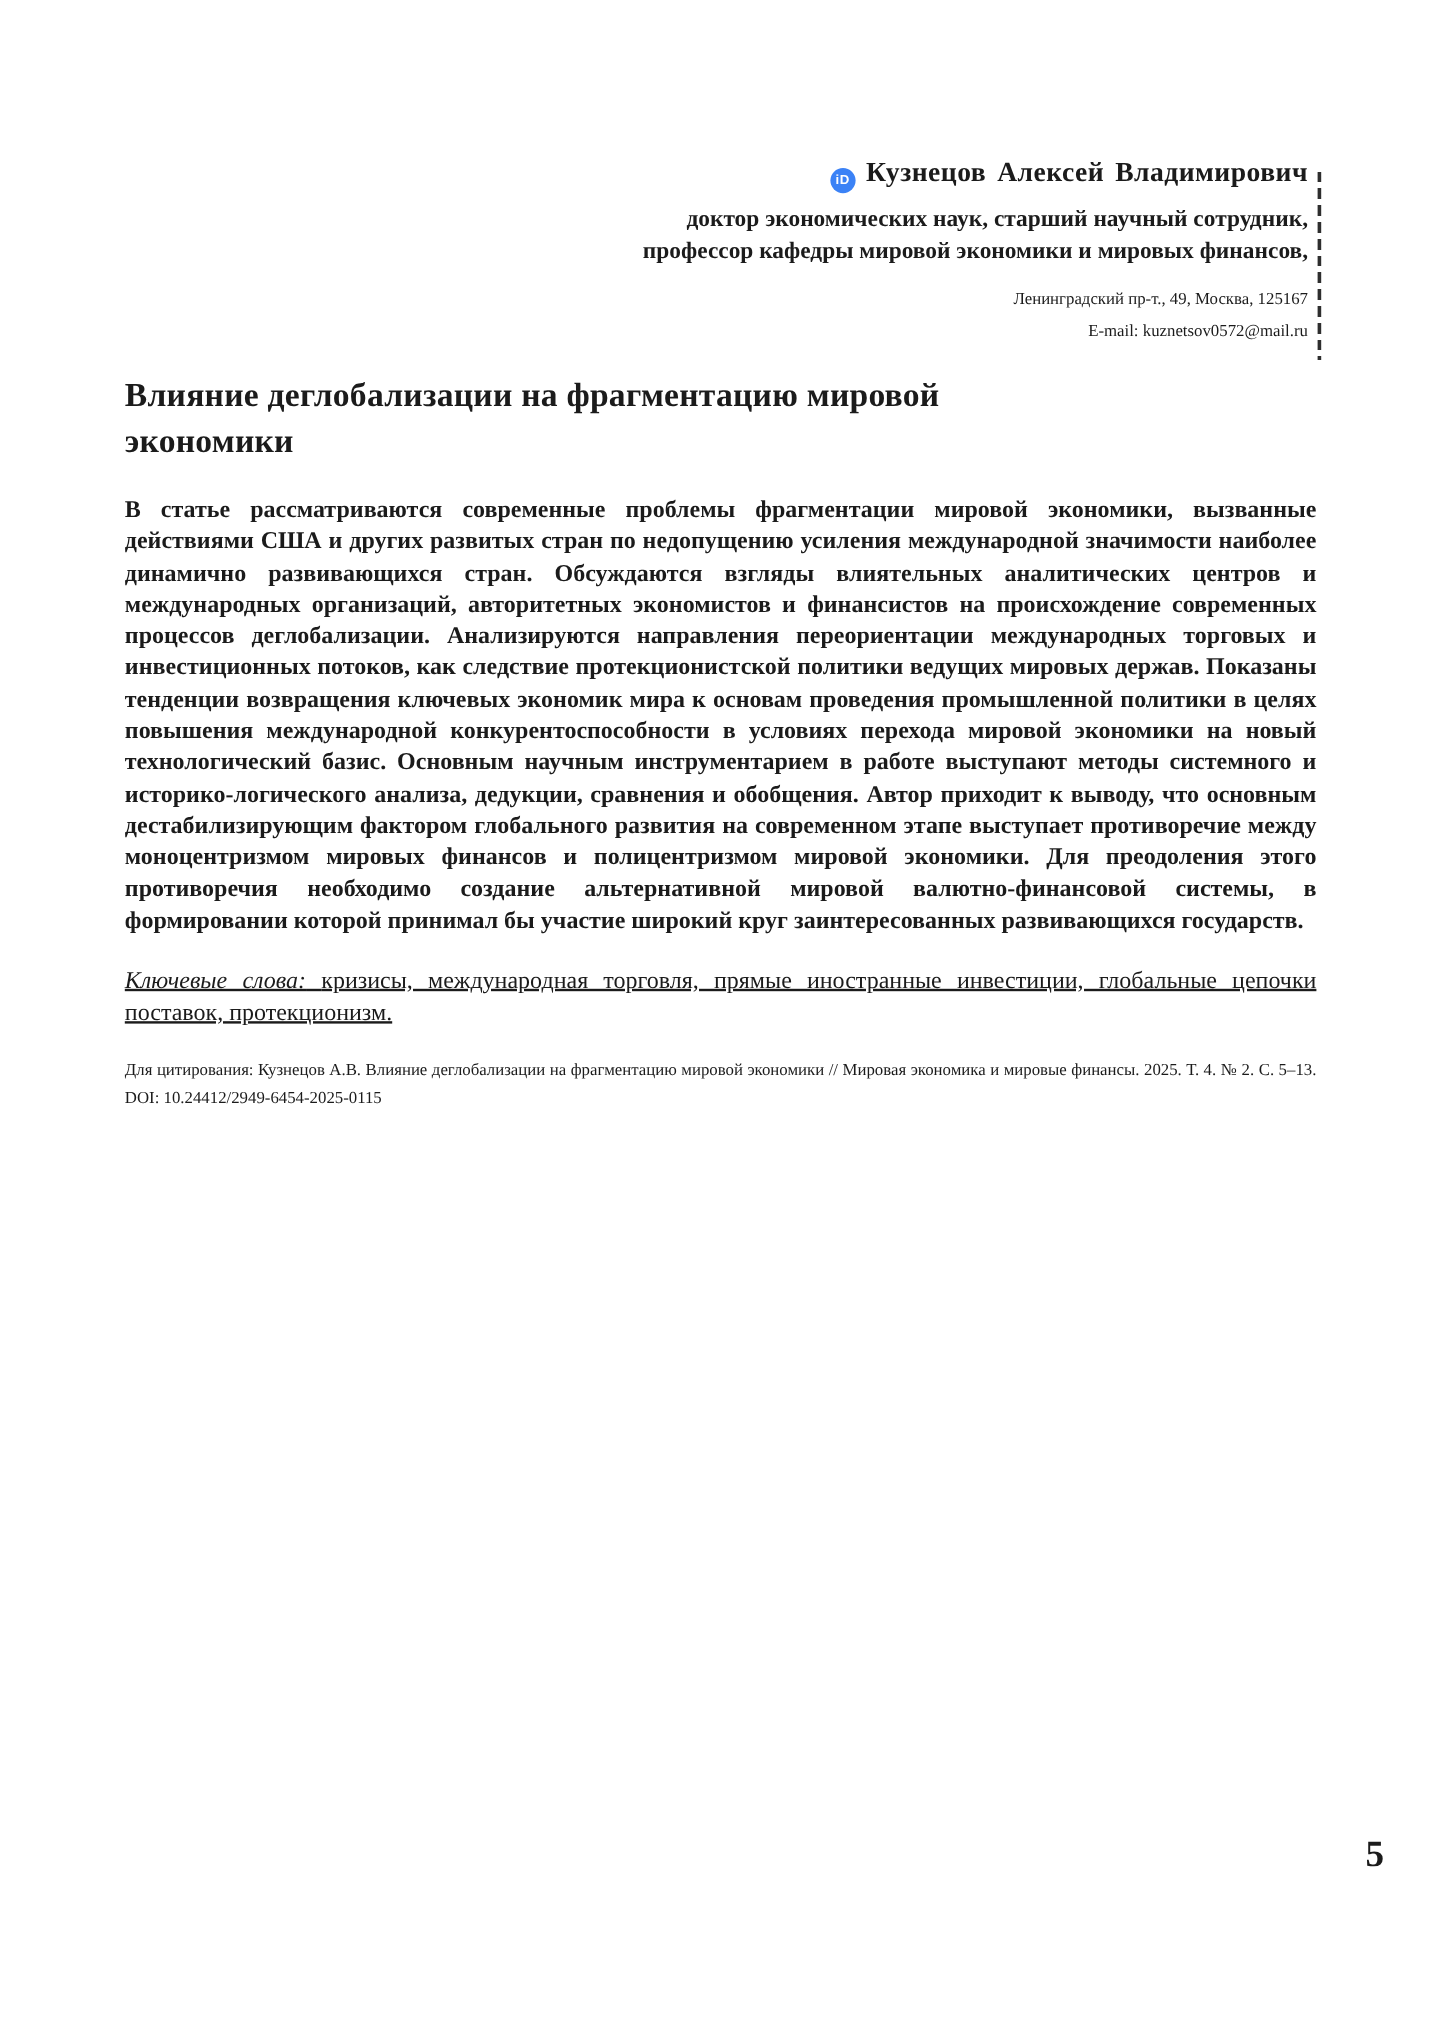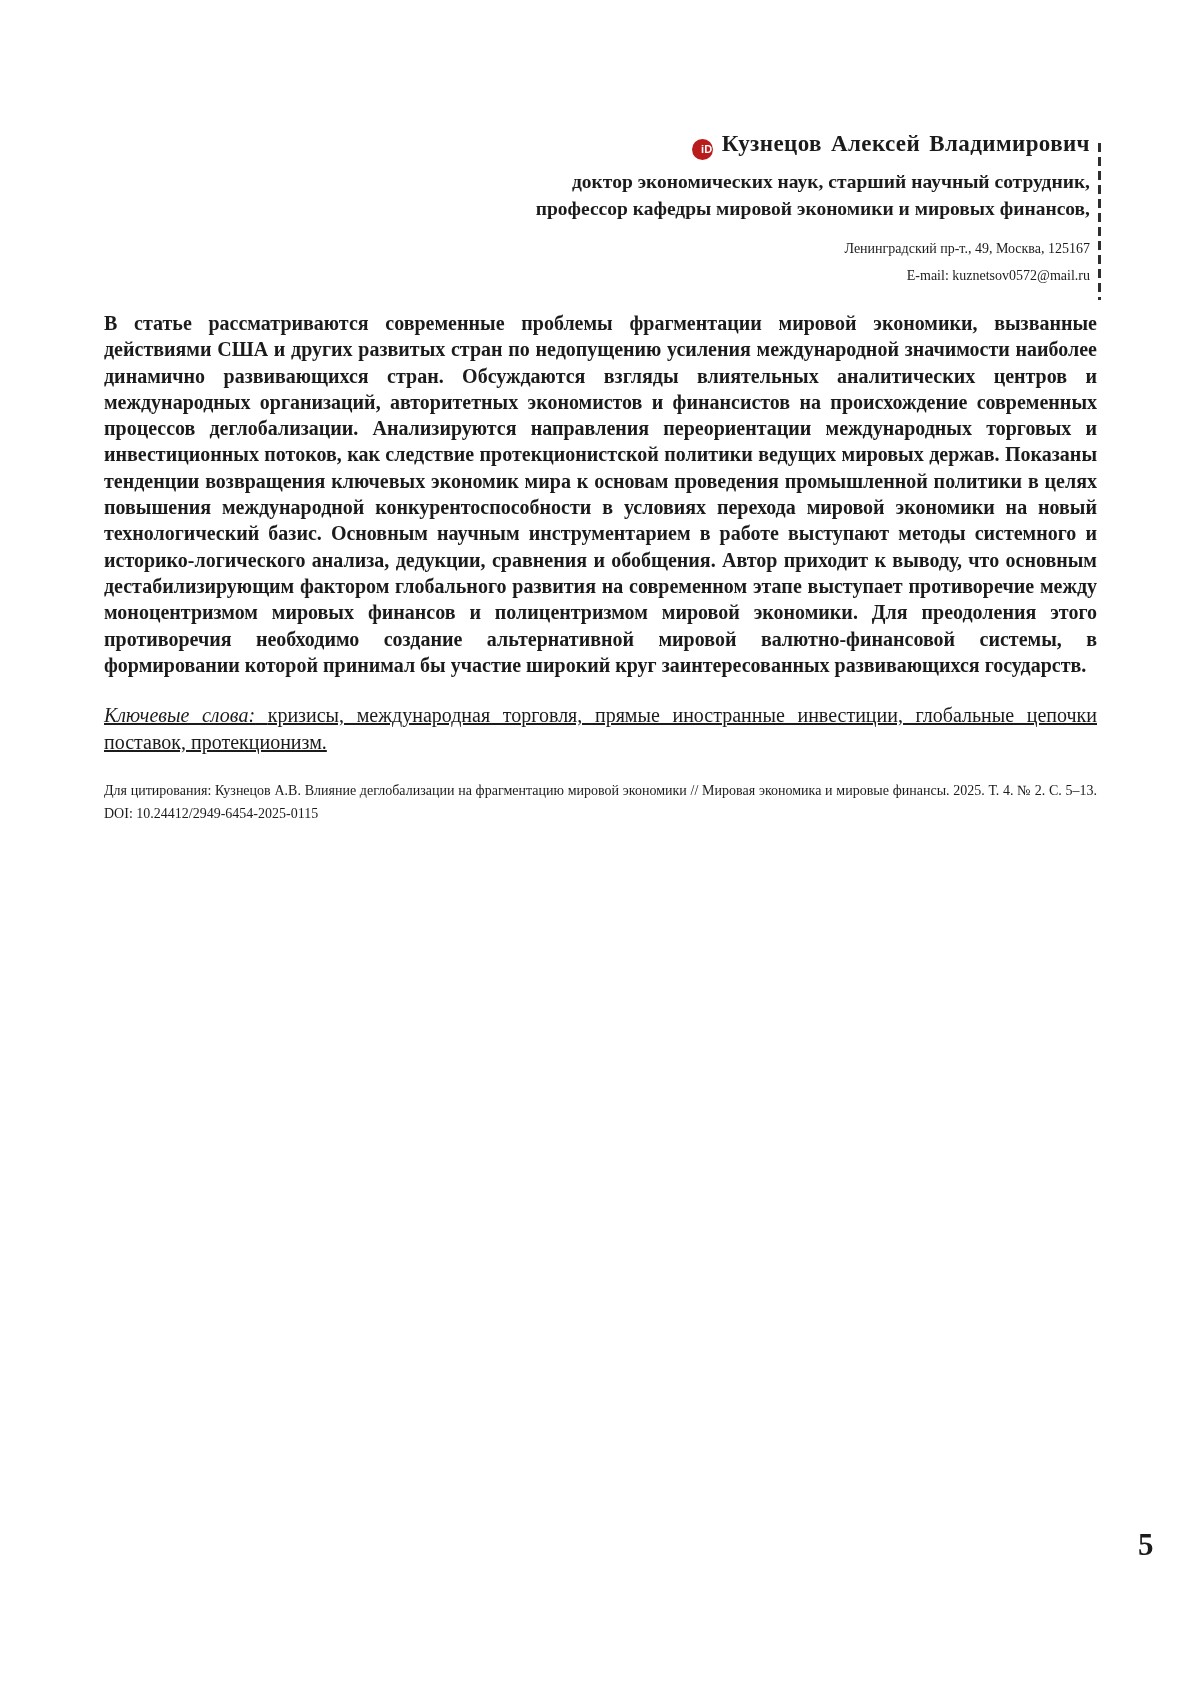--- a/index.html
+++ b/index.html
@@ -25,27 +25,27 @@
     font-weight:bold;
     letter-spacing:0.4px;
     word-spacing:3px;
     margin-bottom:8px;
     white-space:nowrap;
   }
   .orcid-badge{
     display:inline-block;
     width:21px;height:21px;
     border-radius:50%;
-    background:#b91c1c;
+    background:#3b82f6;
     color:#ffffff;
     font-family:"Liberation Sans","DejaVu Sans",sans-serif;
     font-size:11px;
     font-weight:bold;
     line-height:21px;
-    text-align:right;
+    text-align:center;
     vertical-align:-2px;
     margin-right:9px;
   }
   .author-affil{ font-size:19.5px; line-height:27px;font-weight:bold; }
   .author-contact{ font-size:14px; line-height:27px; margin-top:13px; }
 
   
   .dashed-rule{
     position:absolute;
     left:1098px;
@@ -116,20 +116,24 @@
     </div>
     <div class="author-contact">
       <div>Ленинградский пр-т., 49, Москва, 125167</div>
       <div>E-mail: kuznetsov0572@mail.ru</div>
     </div>
   </div>
 
   <div class="dashed-rule"></div>
 
   <div class="main">
+    <h1 class="article-title">
+      <span>Влияние деглобализации на фрагментацию мировой</span>
+      <span>экономики</span>
+    </h1>
 
     <p class="abstract">В статье рассматриваются современные проблемы фрагментации мировой экономики, вызванные действиями США и других развитых стран по недопущению усиления международной значимости наиболее динамично развивающихся стран. Обсуждаются взгляды влиятельных аналитических центров и международных организаций, авторитетных экономистов и финансистов на происхождение современных процессов деглобализации. Анализируются направления переориентации международных торговых и инвестиционных потоков, как следствие протекционистской политики ведущих мировых держав. Показаны тенденции возвращения ключевых экономик мира к основам проведения промышленной политики в целях повышения международной конкурентоспособности в условиях перехода мировой экономики на новый технологический базис. Основным научным инструментарием в работе выступают методы системного и историко-логического анализа, дедукции, сравнения и обобщения. Автор приходит к выводу, что основным дестабилизирующим фактором глобального развития на современном этапе выступает противоречие между моноцентризмом мировых финансов и полицентризмом мировой экономики. Для преодоления этого противоречия необходимо создание альтернативной мировой валютно-финансовой системы, в формировании которой принимал бы участие широкий круг заинтересованных развивающихся государств.</p>
 
     <p class="keywords">
       <span class="kw-label">Ключевые слова:</span>
       <span>кризисы, международная торговля, прямые иностранные инвестиции, глобальные цепочки поставок, протекционизм.</span>
     </p>
 
     <p class="citation">
       <span>Для цитирования:</span>

